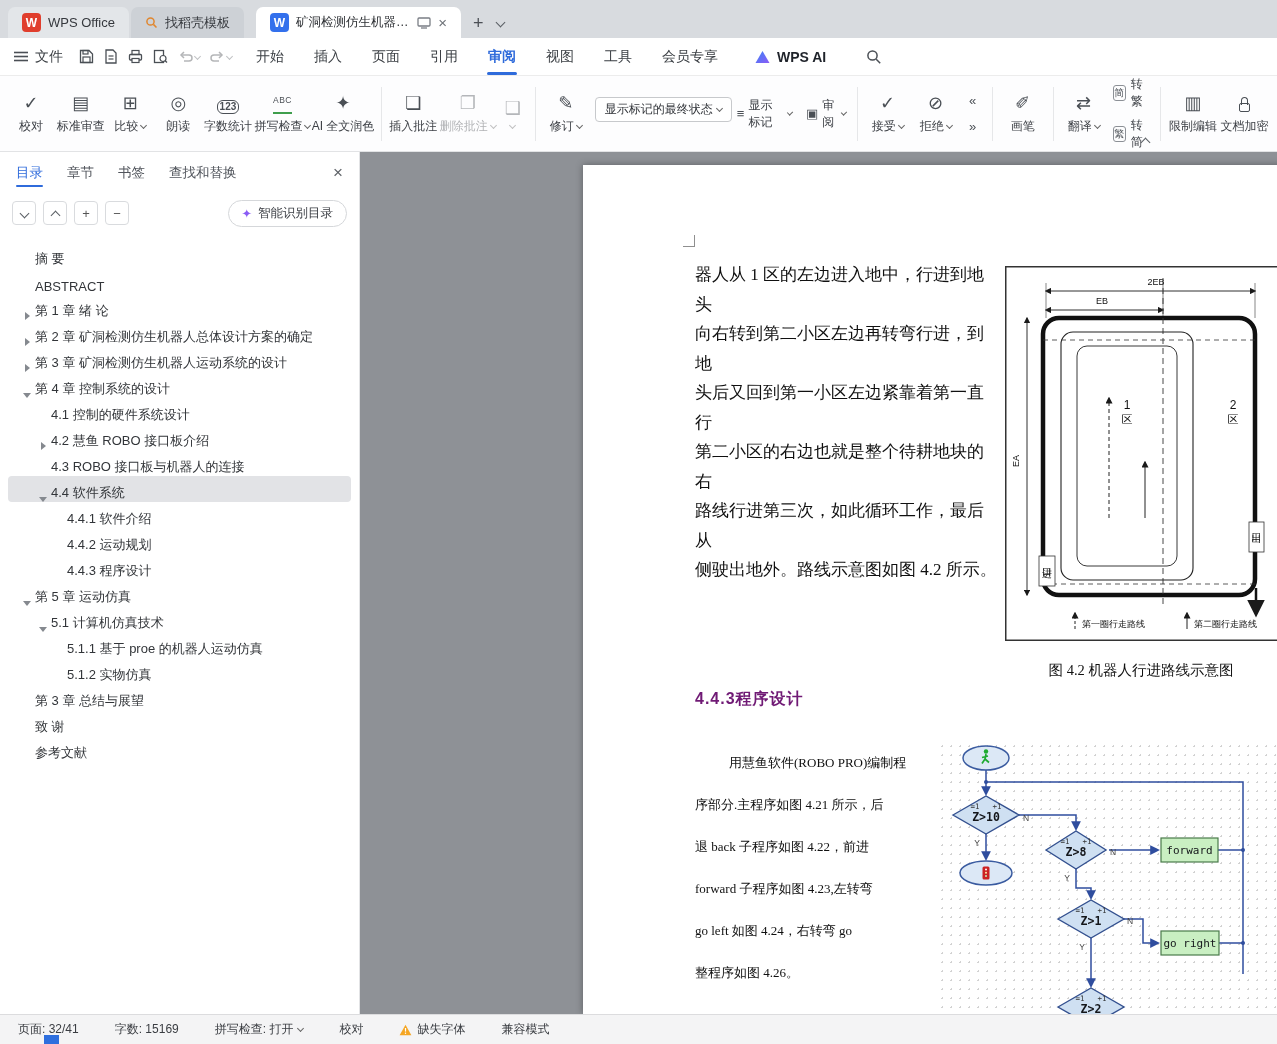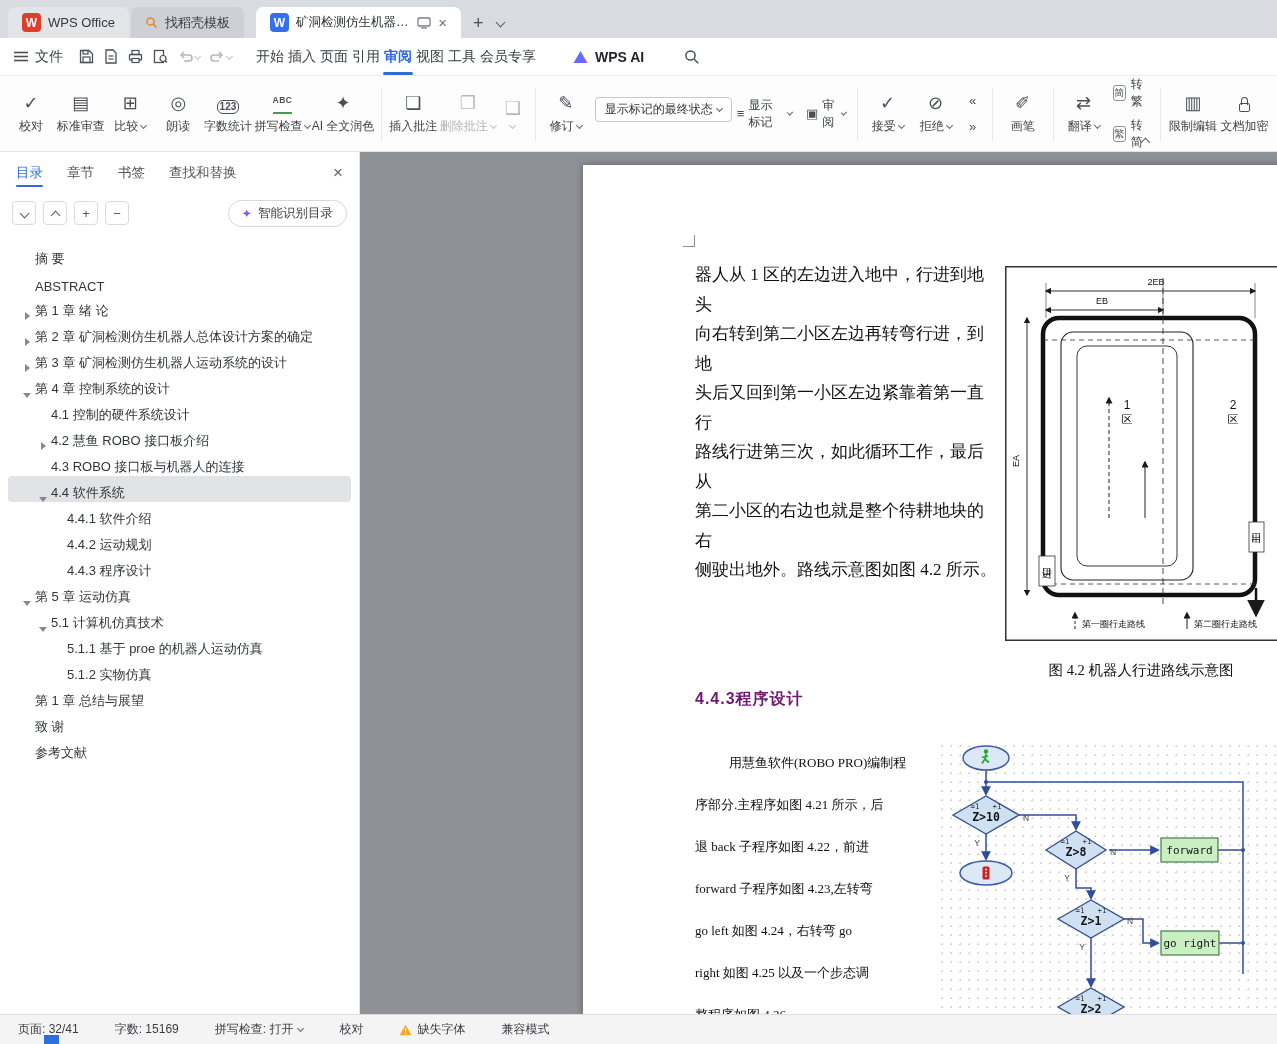--- a/index.html
+++ b/index.html
@@ -19,21 +19,21 @@
   .tab-plus{font-size:18px;color:#4b4f55;margin-left:12px;line-height:30px}
   .chev{display:inline-block;width:7px;height:7px;border-right:1.5px solid #5a5e64;border-bottom:1.5px solid #5a5e64;transform:rotate(45deg)}
   .chev.up{transform:rotate(-135deg)}
   .tab-chev{margin-left:14px;margin-bottom:12px}
   
   .menubar{position:absolute;left:0;top:38px;right:0;height:38px;background:#fff;display:flex;align-items:center;border-bottom:1px solid #ececec;padding:0 14px;font-size:14px;color:#3c4045}
   .file-btn{display:flex;align-items:center;gap:7px;margin-right:16px}
   .qicons{display:flex;align-items:center;gap:10px;margin-right:22px}
   .qicon{display:flex;align-items:center;gap:2px;color:#4a4f55}
   .qicon.dis{opacity:.38}
-  .mtabs{display:flex;align-items:flex-start;}
+  .mtabs{display:flex;align-items:flex-start;gap:26px}
   .mtab{position:relative;padding:9px 2px;cursor:default}
   .mtab.active{color:#2f6bdb;font-weight:bold}
   .mtab.active::after{content:"";position:absolute;left:50%;transform:translateX(-50%);bottom:0;width:30px;height:3px;border-radius:2px;background:#2f6bdb}
   .wpsai{display:flex;align-items:center;gap:6px;margin-left:34px;font-weight:bold;color:#1f232a}
   .menusearch{margin-left:40px;display:flex;align-items:center}
   
   .ribbon{position:absolute;left:0;top:76px;right:0;height:76px;background:#fdfdfe;border-bottom:1px solid #e2e3e5;display:flex;align-items:center;padding:0 8px;gap:2px}
   .rbtn{display:flex;flex-direction:column;align-items:center;justify-content:center;gap:4px;min-width:46px;padding:2px 5px;height:64px;border-radius:4px;font-size:12px;color:#3d4046;white-space:nowrap}
   .rbtn .ric{height:22px;font-size:18px;line-height:22px;color:#4a4f55;display:flex;align-items:flex-end;justify-content:center}
   .rbtn.dis,.dis{opacity:.4}
@@ -44,21 +44,21 @@
   .select{display:flex;align-items:center;justify-content:space-between;border:1px solid #c7c9cc;border-radius:4px;height:25px;padding:0 9px;font-size:12px;color:#33363b;background:#fff;width:162px}
   .minirow{display:flex;align-items:center;gap:14px}
   .minibtn{display:flex;align-items:center;gap:4px;font-size:12px;color:#3d4046}
   .minibtn .mic{font-size:13px;color:#4a4f55}
   .navcol{display:flex;flex-direction:column;gap:6px;align-items:center;margin:0 2px}
   .navbtn{width:20px;height:20px;display:flex;align-items:center;justify-content:center;border-radius:3px;color:#4a4f55;font-size:13px}
   .zhcol{display:flex;flex-direction:column;gap:7px;margin:0 4px}
   .zhrow{display:flex;align-items:center;gap:5px;font-size:12px;color:#3d4046}
   .zhbadge{width:16px;height:16px;border:1px solid #8c9096;border-radius:3px;font-size:10px;display:flex;align-items:center;justify-content:center;color:#4a4f55}
   .icon123{font-size:10px;font-weight:bold;border:1.2px solid #4a4f55;border-radius:6px;padding:1px 2px;line-height:10px}
-  .iconabc{font-size:8.5px;font-weight:bold;letter-spacing:.5px;border-bottom:2px solid #3f9e4d;padding-bottom:1px}
+  .iconabc{font-size:8.5px;font-weight:normal;letter-spacing:.5px;border-bottom:2px solid #3f9e4d;padding-bottom:1px}
   .ai-ic{color:#8a5cf5}
   .red-ic{color:#d9413d}
   .blue-ic{color:#2f6bdb}
   .orange-ic{color:#e0993a}
   .lock{width:11px;height:9px;border:1.6px solid #4a4f55;border-radius:2px;position:relative;margin:9px 0 2px}
   .lock::before{content:"";position:absolute;top:-7px;left:1px;width:5px;height:7px;border:1.6px solid #4a4f55;border-bottom:none;border-radius:4px 4px 0 0}
   .ribbon-collapse{position:absolute;right:128px;bottom:5px}
   
   .main{position:absolute;left:0;top:152px;right:0;bottom:30px;display:flex}
   .sidebar{width:360px;background:#fff;border-right:1px solid #e2e3e5;position:relative;flex:none;overflow:hidden}
@@ -471,43 +471,43 @@
       <div class="toc-row lvl3">
           <span class="slot"></span>
           <span>5.1.1 基于 proe 的机器人运动仿真</span>
         </div>
       <div class="toc-row lvl3">
           <span class="slot"></span>
           <span>5.1.2 实物仿真</span>
         </div>
       <div class="toc-row lvl1">
           <span class="slot"></span>
-          <span>第 1 章  总结与展望</span>
+          <span>第 3 章  总结与展望</span>
         </div>
       <div class="toc-row lvl1">
           <span class="slot"></span>
           <span>致  谢</span>
         </div>
       <div class="toc-row lvl1">
           <span class="slot"></span>
           <span>参考文献</span>
         </div>
     </div>
   </div>
 
   <div class="docarea">
     <div class="page">
       <div class="mark"></div>
 
       <div class="p1">
         <div>器人从 1 区的左边进入地中，行进到地头</div>
         <div>向右转到第二小区左边再转弯行进，到地</div>
         <div>头后又回到第一小区左边紧靠着第一直行</div>
+        <div>第二小区的右边也就是整个待耕地块的右</div>
         <div>路线行进第三次，如此循环工作，最后从</div>
-        <div>第二小区的右边也就是整个待耕地块的右</div>
         <div>侧驶出地外。路线示意图如图 4.2 所示。</div>
       </div>
 
       <div class="figwrap">
         <svg width="290" height="375" viewBox="0 0 290 375">
           <defs>
             <marker id="mA" viewBox="0 0 10 10" refX="8" refY="5" markerWidth="7" markerHeight="7" orient="auto-start-reverse">
                 <path d="M0,0 L10,5 L0,10 z" fill="#1a1a1a"></path>
               </marker>
           </defs>
@@ -552,21 +552,20 @@
       <div class="figcap">图 4.2 机器人行进路线示意图</div>
 
       <div class="h443">4.4.3程序设计</div>
 
       <div class="p2">
         <div class="ind">用慧鱼软件(ROBO PRO)编制程</div>
         <div>序部分.主程序如图 4.21 所示，后</div>
         <div>退 back 子程序如图 4.22，前进</div>
         <div>forward 子程序如图 4.23,左转弯</div>
         <div>go left 如图 4.24，右转弯 go</div>
-        <div>right 如图 4.25 以及一个步态调</div>
         <div>整程序如图 4.26。</div>
       </div>
 
       <div class="flow">
         <svg width="345" height="272" viewBox="0 0 345 272">
           <defs>
             <marker id="mB" viewBox="0 0 10 10" refX="8" refY="5" markerWidth="6.5" markerHeight="6.5" orient="auto">
                 <path d="M0,0 L10,5 L0,10 z" fill="#2f4d9e"></path>
               </marker>
           </defs>

